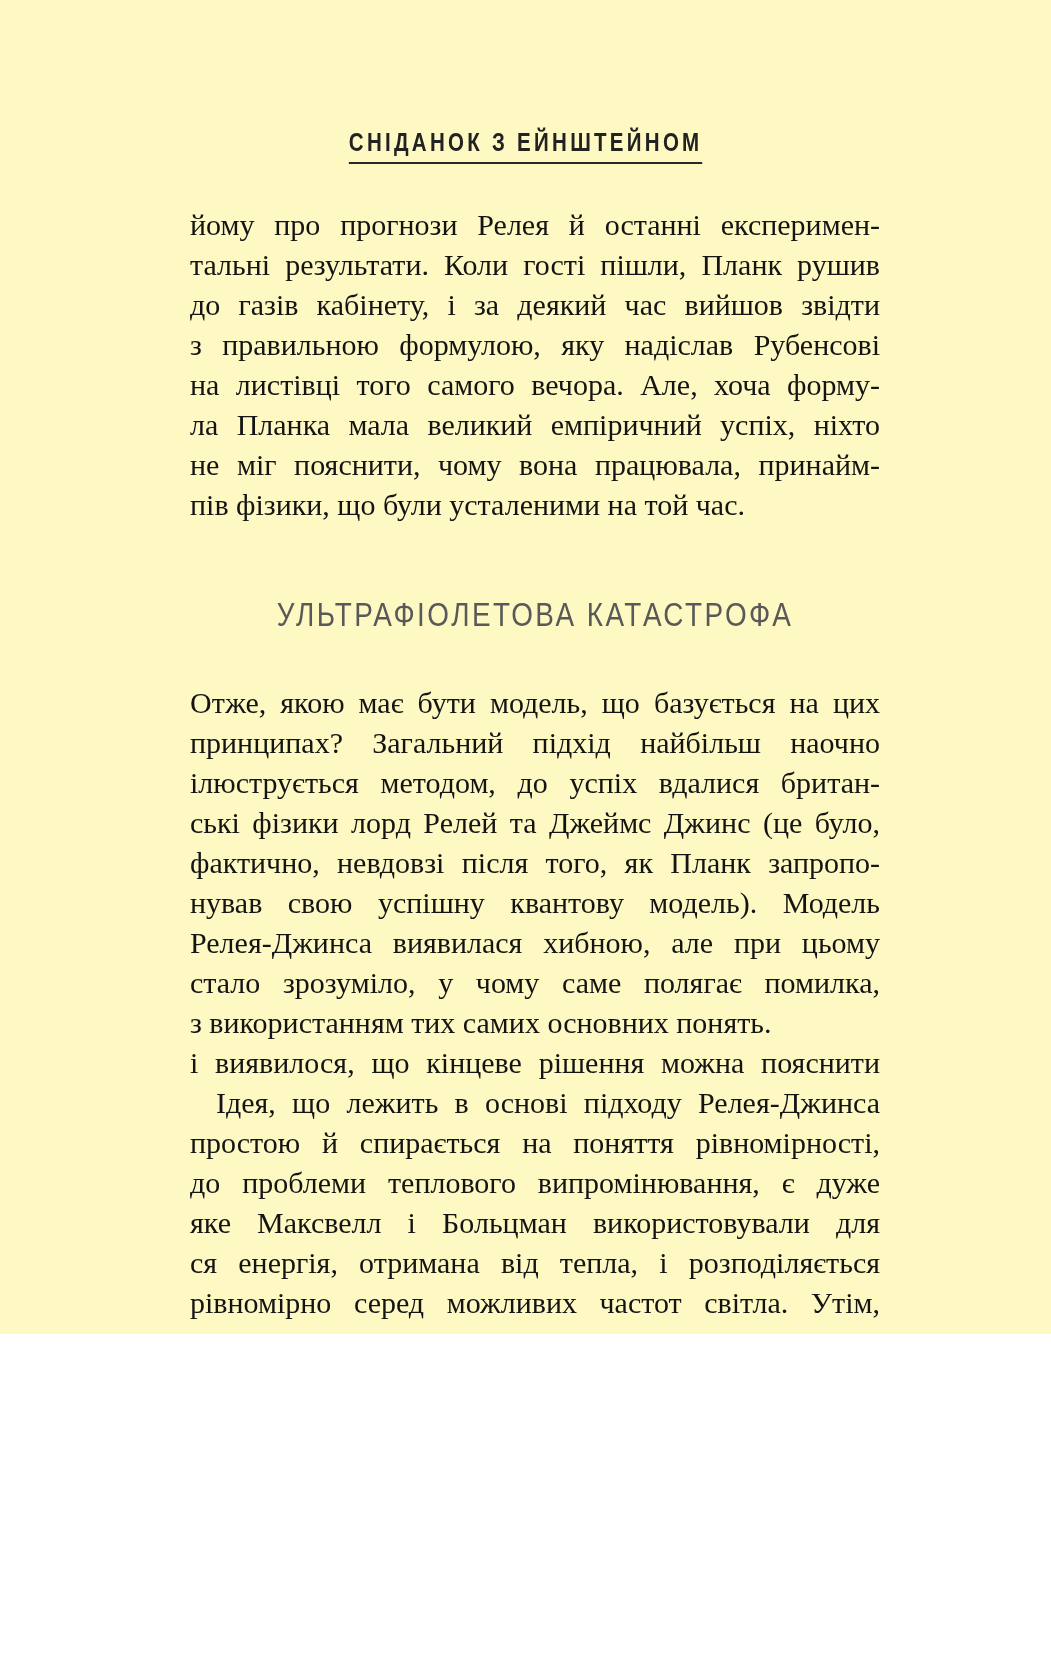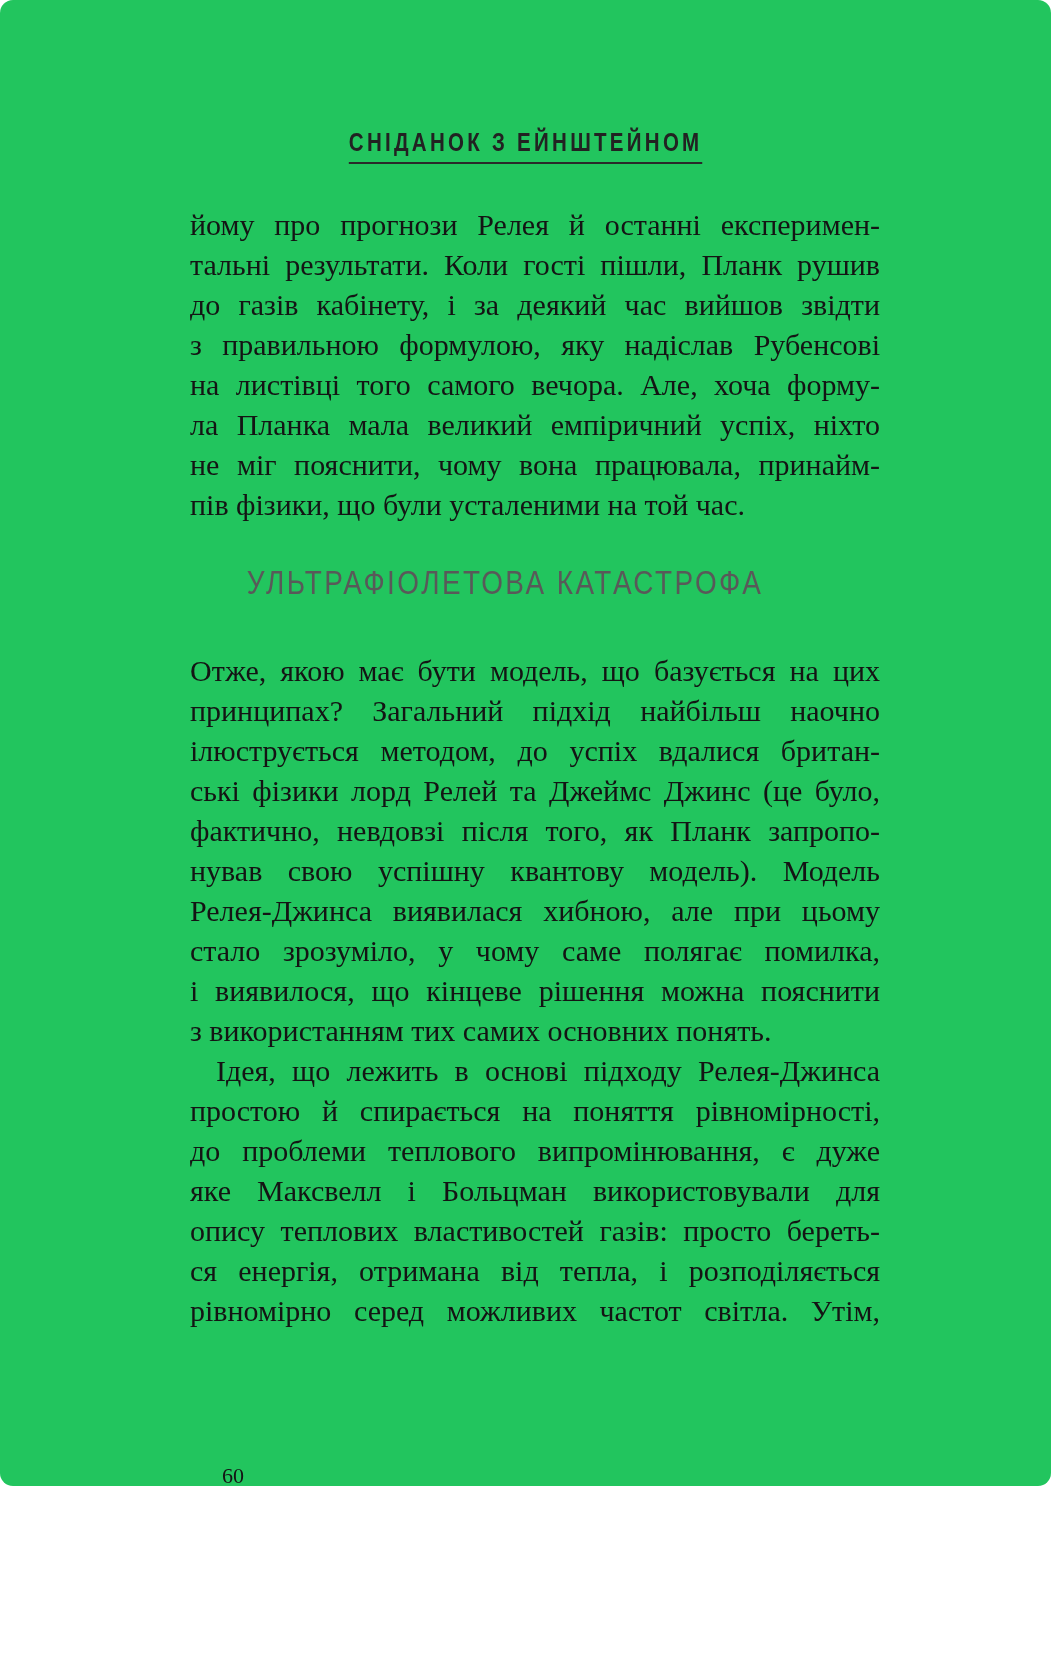--- a/index.html
+++ b/index.html
@@ -2,24 +2,23 @@
 <html lang="uk"><head>
 <meta charset="utf-8">
 <style>
   * { margin: 0; padding: 0; box-sizing: border-box; }
   html, body { background: #ffffff; }
   body { font-family: "Liberation Serif", serif; }
 
   .page {
     position: relative;
     width: 1051px;
-    height: 1486px;
-    background: #22c55e;
+    height: 1334px;
+    background: #fef9c3;
     overflow: hidden;
-    border-radius: 13px;
   }
 
   .running-header {
     position: absolute;
     top: 128px;
     left: 0;
     width: 100%;
     text-align: center;
   }
   .running-header .rh-text {
@@ -51,24 +50,24 @@
     line-height: 40px;
     height: 40px;
     text-align: justify;
     text-align-last: justify;
     white-space: normal;
   }
   .line.final { text-align-last: left; }
   .line.indent { text-indent: 26px; }
 
   .section-heading {
-    margin-top: 38px;
+    margin-top: 70px;
     margin-bottom: 46px;
     height: 42px;
-    text-align: left;
+    text-align: center;
   }
   .section-heading .sh-text {
     display: inline-block;
     font-family: "Liberation Sans", sans-serif;
     font-size: 34px;
     font-weight: normal;
     letter-spacing: 3px;
     color: #595959;
     transform: scaleX(0.82);
     transform-origin: center;
@@ -114,30 +113,29 @@
 
     <div class="paragraph para-2">
         <div class="line">Отже, якою має бути модель, що базується на цих</div>
         <div class="line">принципах? Загальний підхід найбільш наочно</div>
         <div class="line">ілюструється методом, до успіх вдалися британ-</div>
         <div class="line">ські фізики лорд Релей та Джеймс Джинс (це було,</div>
         <div class="line">фактично, невдовзі після того, як Планк запропо-</div>
         <div class="line">нував свою успішну квантову модель). Модель</div>
         <div class="line">Релея-Джинса виявилася хибною, але при цьому</div>
         <div class="line">стало зрозуміло, у чому саме полягає помилка,</div>
+        <div class="line final">з використанням тих самих основних понять.</div>
         <div class="line">і виявилося, що кінцеве рішення можна пояснити</div>
-        <div class="line final">з використанням тих самих основних понять.</div>
       </div>
 
     <div class="paragraph para-3">
         <div class="line indent">Ідея, що лежить в основі підходу Релея-Джинса</div>
         <div class="line">простою й спирається на поняття рівномірності,</div>
         <div class="line">до проблеми теплового випромінювання, є дуже</div>
         <div class="line">яке Максвелл і Больцман використовували для</div>
-        <div class="line">опису теплових властивостей газів: просто береть-</div>
         <div class="line">ся енергія, отримана від тепла, і розподіляється</div>
         <div class="line">рівномірно серед можливих частот світла. Утім,</div>
       </div>
 
   </div>
 
   <div class="page-number">60</div>
 
 </div>
 

